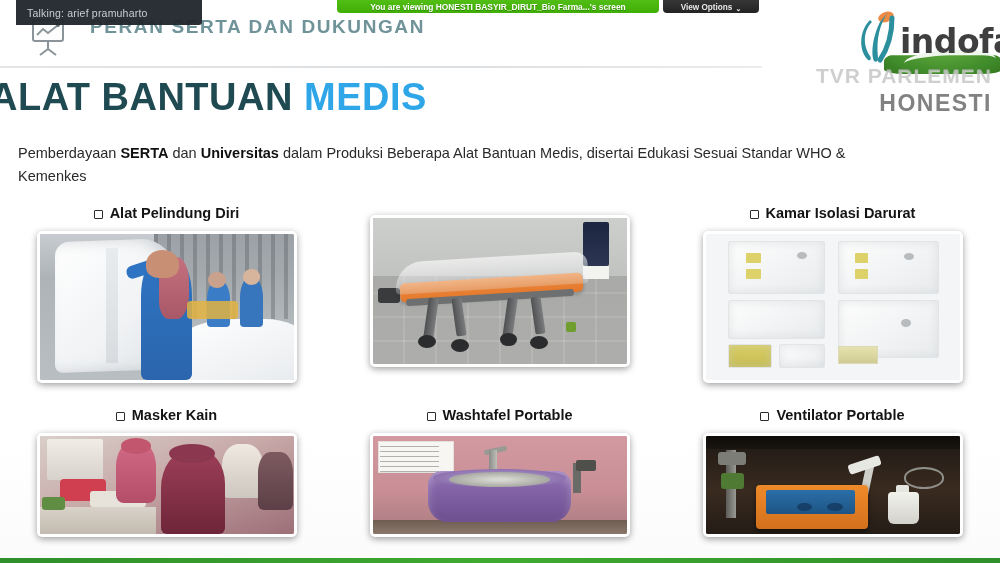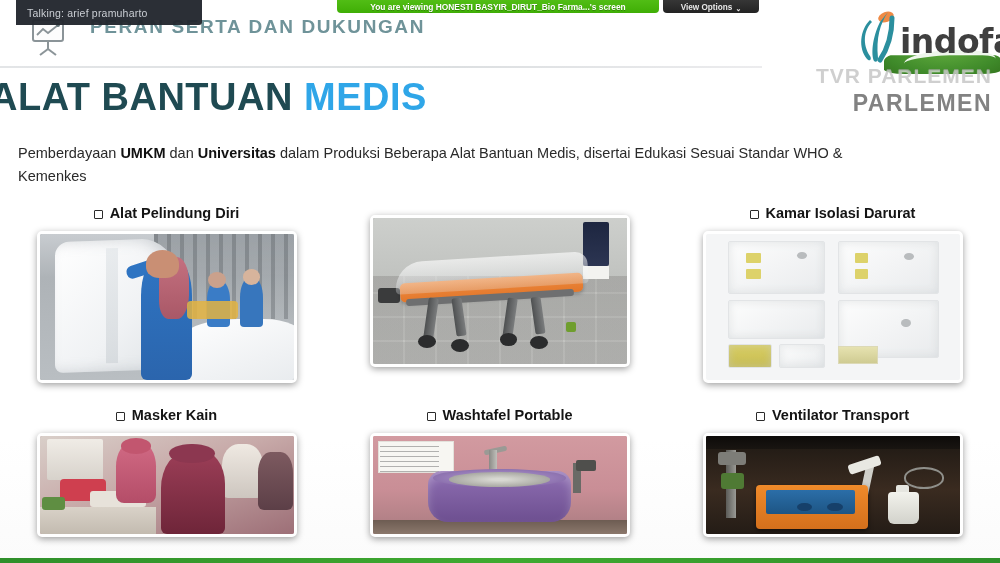--- a/index.html
+++ b/index.html
@@ -394,21 +394,21 @@
     </svg>
   </div>
   <div id="hdr-title">PERAN SERTA DAN DUKUNGAN</div>
   <div id="hdr-rule"></div>
 
   <div id="slide-title">
     <span class="part-a">ALAT BANTUAN </span><span class="part-b">MEDIS</span>
   </div>
 
   <div id="subtitle">
-    <span>Pemberdayaan </span><b>UMKM</b><span> dan </span><b>Universitas</b><span> dalam Produksi Beberapa Alat Bantuan Medis, disertai Edukasi Sesuai Standar WHO &amp; Kemenkes</span>
+    <span>Pemberdayaan </span><b>SERTA</b><span> dan </span><b>Universitas</b><span> dalam Produksi Beberapa Alat Bantuan Medis, disertai Edukasi Sesuai Standar WHO &amp; Kemenkes</span>
   </div>
 
   <div id="grid">
 
     <div class="row">
 
       <div class="cell">
         <div class="cell-label">
           <span class="bullet"></span>
           <span>Alat Pelindung Diri</span>
@@ -524,21 +524,21 @@
             <div class="basin-outer"></div>
               <div class="basin-rim"></div>
               <div class="basin-in"></div>
           </div>
         </div>
       </div>
 
       <div class="cell">
         <div class="cell-label">
           <span class="bullet"></span>
-          <span>Ventilator Transport</span>
+          <span>Ventilator Portable</span>
         </div>
         <div class="photo r2 r2-c ph6">
           <div class="inner">
             <div class="bg"></div>
               <div class="top"></div>
             <div class="stand"></div>
               <div class="clamp"></div>
               <div class="greenbot"></div>
             <div class="lamp-arm"></div>
               <div class="lamp-head"></div>
@@ -564,21 +564,21 @@
         <path d="M14 14 C6 22 4 36 12 48 C14 51 12 54 9 51 C0 40 2 22 12 12 Z" fill="#2b8f9e"></path>
         <path d="M34 10 C34 24 30 40 22 52" stroke="#2b8f9e" stroke-width="5" fill="none" stroke-linecap="round"></path>
       </svg>
     </div>
     <div class="hill"></div>
     <div class="swoosh"></div>
     <div class="word">indofa</div>
   </div>
 
   <div id="wm1">TVR PARLEMEN</div>
-  <div id="wm2">PARLEMEN</div>
+  <div id="wm2">HONESTI</div>
 
   <div id="bottom-bar"></div>
 </div>
 
 <div id="talking-pill">Talking: arief pramuharto</div>
 <div id="share-banner">You are viewing HONESTI BASYIR_DIRUT_Bio Farma...'s screen</div>
 <div id="view-options">
   <span>View Options</span>
   <span class="caret">⌄</span>
 </div>

